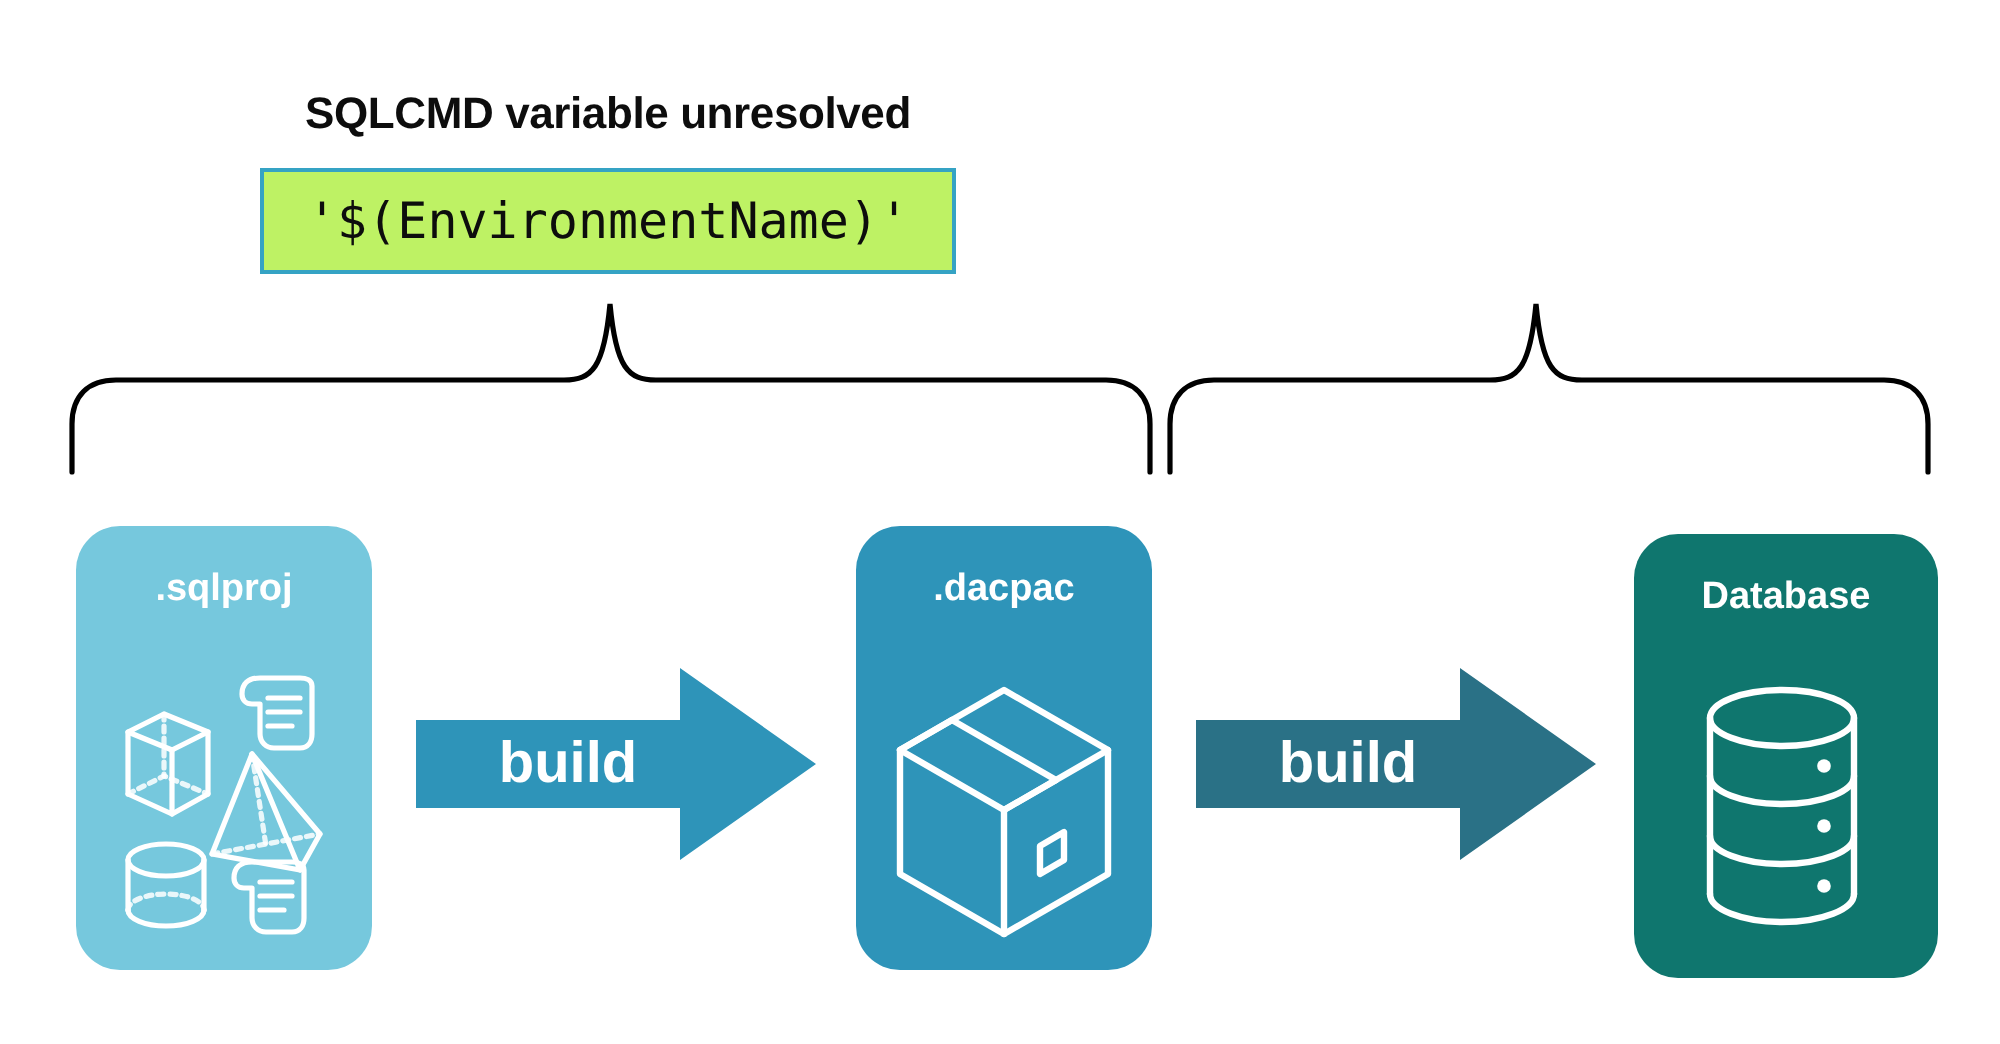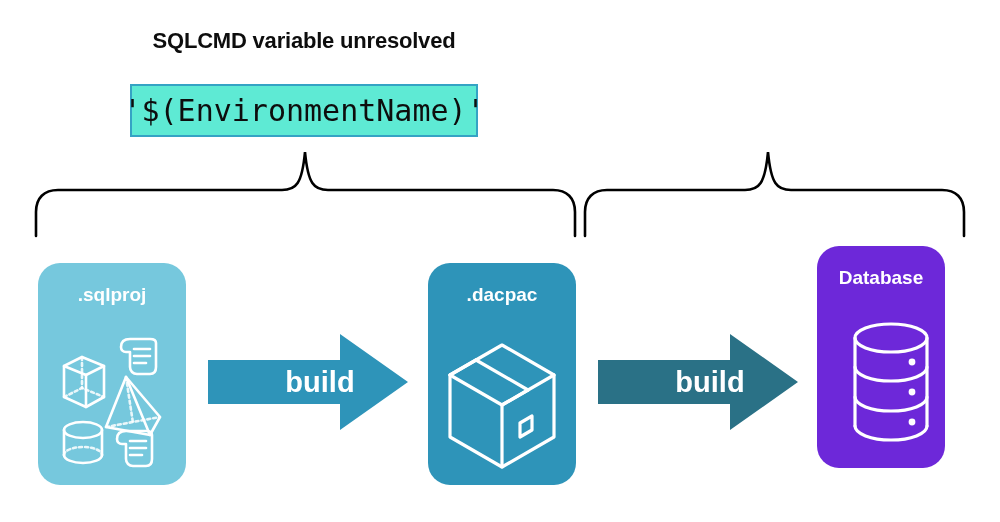--- a/index.html
+++ b/index.html
@@ -21,35 +21,36 @@
   
   .caption {
     position: absolute;
     font-family: "Liberation Sans", sans-serif;
     font-weight: bold;
     font-size: 22px;
     color: #0d0d0d;
     letter-spacing: -0.2px;
     white-space: nowrap;
     text-align: center;
+    margin-top: 16px;
   }
   #caption-left  { left: 118px; top: 28px; width: 372px; }
   #caption-right { left: 632px; top: 28px; width: 272px; }
 
   
   .code-box {
     position: absolute;
     box-sizing: border-box;
     border: 2px solid #35a3c4;
-    background: #5eead4;
+    background: #bef264;
     display: flex;
     align-items: center;
     justify-content: center;
     font-family: "DejaVu Sans Mono", "Liberation Mono", monospace;
-    font-size: 30px;
+    font-size: 25px;
     color: #0d0d0d;
     letter-spacing: 0px;
   }
   #code-box-left  { left: 130px; top: 84px; width: 348px; height: 53px; }
   #code-box-right { left: 668px; top: 84px; width: 200px; height: 53px; }
 
   
   #braces {
     position: absolute;
     left: 0;
@@ -58,21 +59,21 @@
     height: 110px;
   }
 
   
   .card {
     position: absolute;
     border-radius: 22px;
   }
   #card-sqlproj  { left: 38px;  top: 263px; width: 148px; height: 222px; background: #76c8dd; }
   #card-dacpac   { left: 428px; top: 263px; width: 148px; height: 222px; background: #2e94b9; }
-  #card-database { left: 817px; top: 246px; width: 128px; height: 222px; background: #6d28d9; }
+  #card-database { left: 817px; top: 267px; width: 152px; height: 222px; background: #0f766e; }
 
   .card-title {
     position: absolute;
     left: 0;
     right: 0;
     top: 21px;
     text-align: center;
     font-family: "Liberation Sans", sans-serif;
     font-weight: bold;
     font-size: 19px;
@@ -100,21 +101,20 @@
     height: 96px;
     display: flex;
     align-items: center;
     justify-content: center;
     font-family: "Liberation Sans", sans-serif;
     font-weight: bold;
     font-size: 29px;
     color: #ffffff;
     white-space: nowrap;
     pointer-events: none;
-    margin-left: 36px;
   }
 </style>
 </head>
 <body>
 
 <div id="canvas">
 
   <div class="caption" id="caption-left">SQLCMD variable unresolved</div>
 
 

